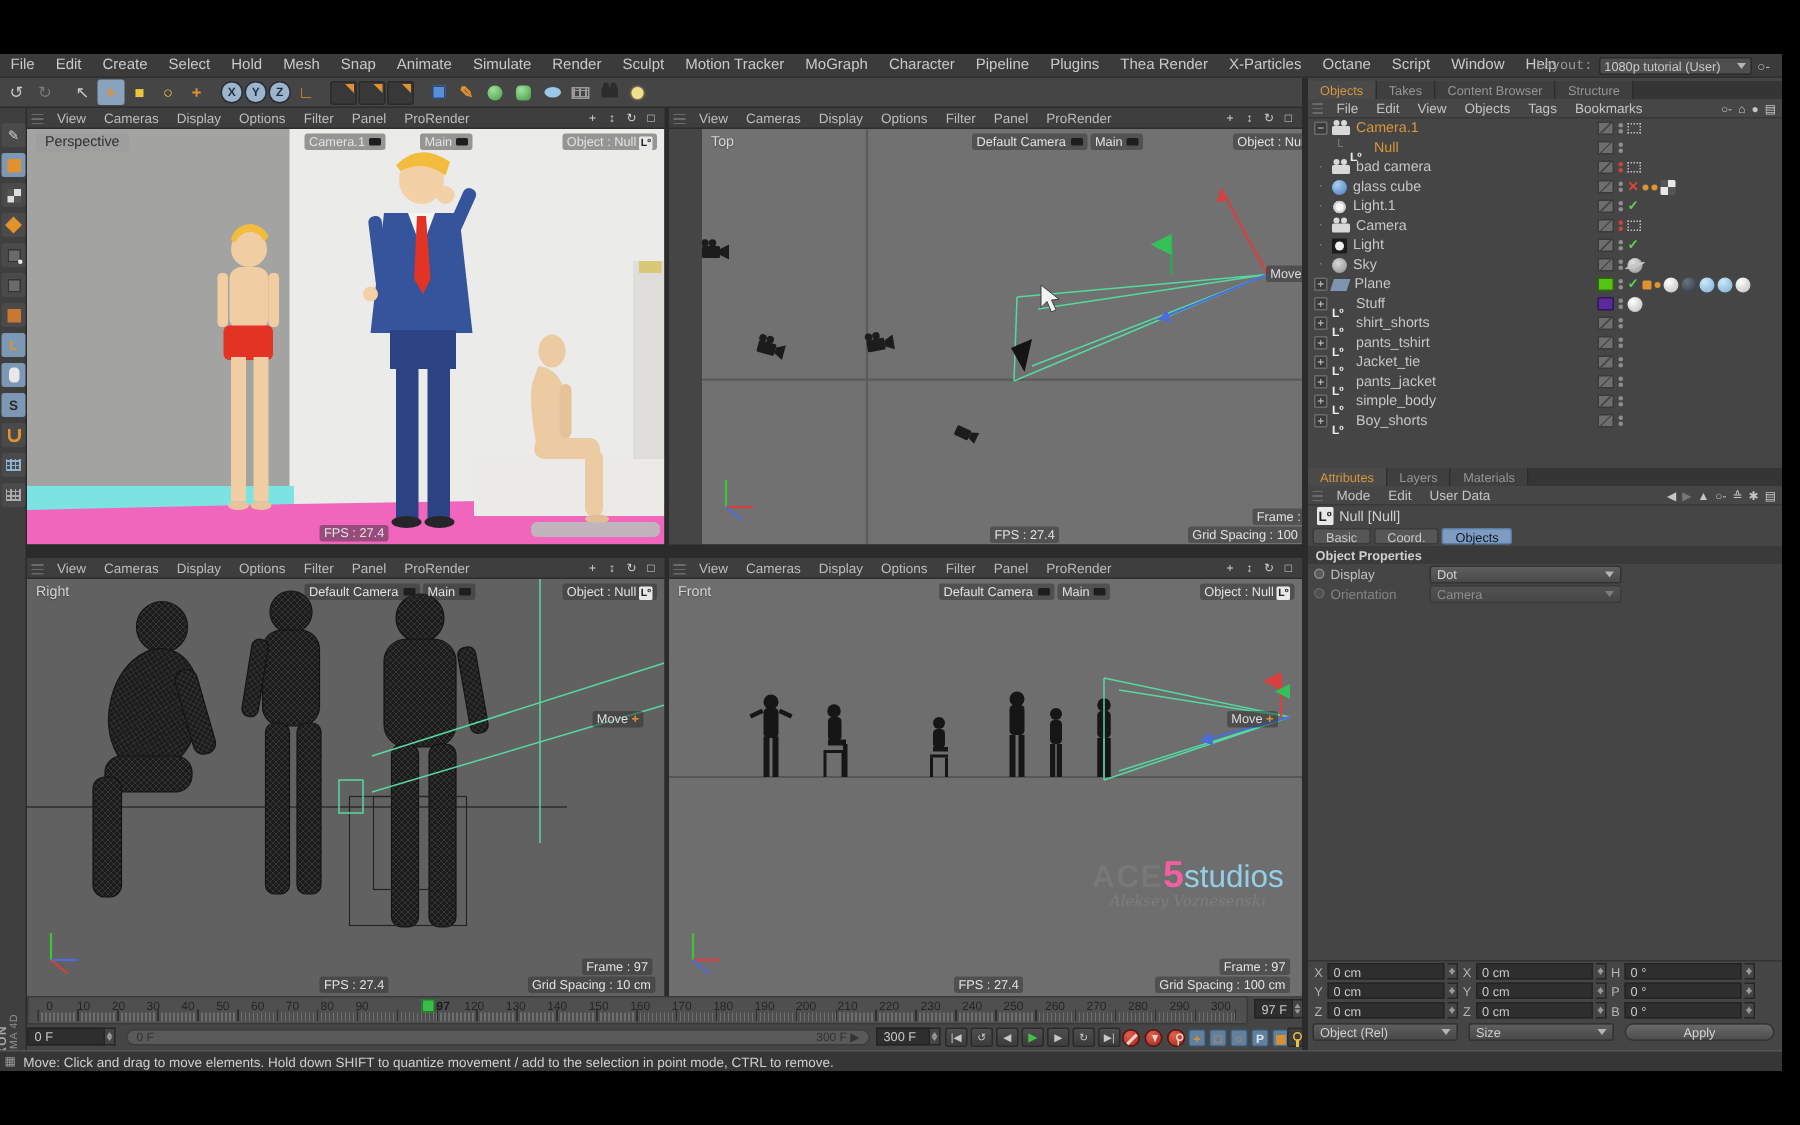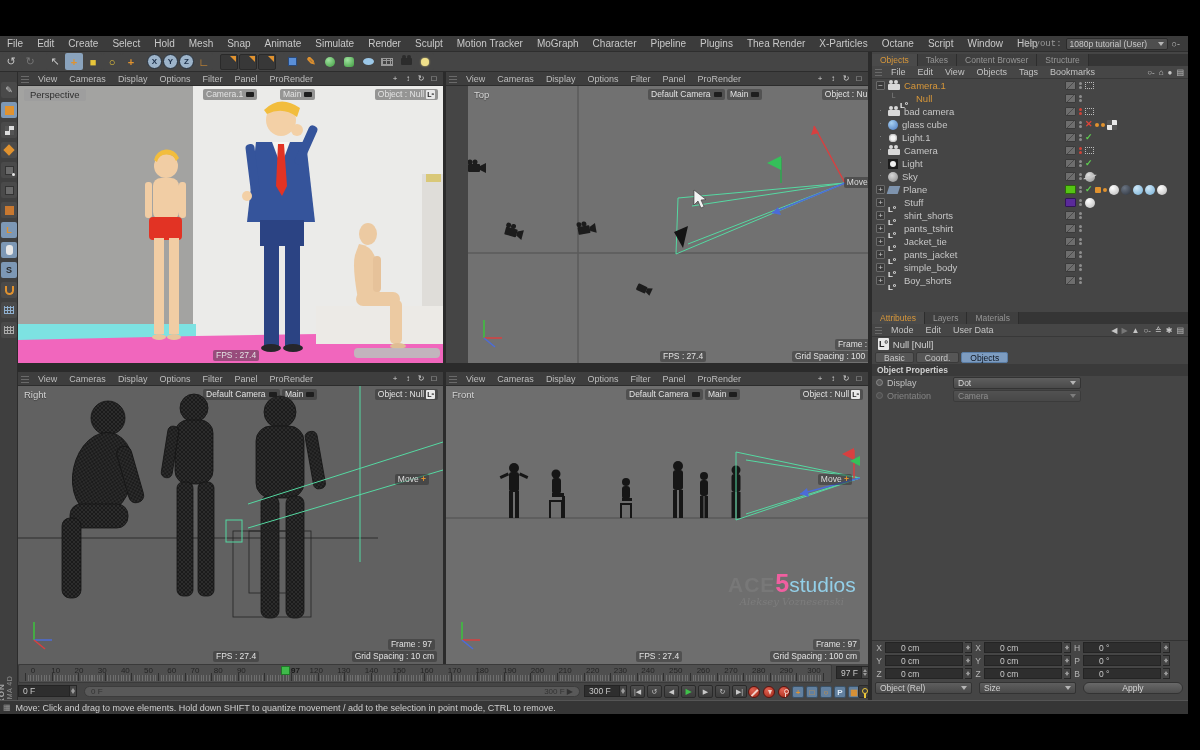--- a/index.html
+++ b/index.html
@@ -144,21 +144,21 @@
   .stepper { width:7px; height:12px; background:#454545; border:1px solid #262626; border-left:none; position:relative; }
   .stepper::before { content:""; position:absolute; left:1px; top:2px; border-left:2.5px solid transparent; border-right:2.5px solid transparent; border-bottom:3px solid #9a9a9a; }
   .stepper::after { content:""; position:absolute; left:1px; bottom:2px; border-left:2.5px solid transparent; border-right:2.5px solid transparent; border-top:3px solid #9a9a9a; }
 
   
   #coords { position:absolute; left:0px; top:586px; width:316px; height:74px; background:#454545; border-top:1px solid #333; }
   .chead { display:flex; height:13px; align-items:center; }
   .chead span { font-size:9px; color:#c8c8c8; }
   .crow { display:flex; align-items:center; height:13px; gap:2px; padding-left:3px; }
   .cl { font-size:8.5px; color:#b5b5b5; width:8px; text-align:center; }
-  .cfield { width:78px; background:#2e2e2e; border:1px solid #242424; font-size:8.5px; color:#c9c9c9; padding:0 15px; height:11px; display:flex; align-items:center; }
+  .cfield { width:78px; background:#2e2e2e; border:1px solid #242424; font-size:8.5px; color:#c9c9c9; padding:0 3px; height:11px; display:flex; align-items:center; }
   .cbot { display:flex; gap:7px; padding-left:3px; margin-top:2px; }
   .cdd { width:97px; height:12px; background:linear-gradient(#5e5e5e,#494949); border:1px solid #333; border-radius:2px; font-size:8.5px; color:#d0d0d0; display:flex; justify-content:space-between; align-items:center; padding:0 4px; }
   .capply { width:100px; height:12px; background:linear-gradient(#686868,#4e4e4e); border:1px solid #333; border-radius:6px; font-size:8.5px; color:#d8d8d8; text-align:center; line-height:11px; }
 
   
   #ruler { position:absolute; left:18px; top:628px; width:814px; height:19px; background:#4f4f4f; border:1px solid #3a3a3a; border-radius:2px; }
   #ticknums { display:flex; justify-content:space-between; padding:0 10px; height:10px; align-items:center; }
   #ticknums span { font-size:8px; color:#252525; min-width:8px; text-align:center; }
   #tickmarks { position:absolute; left:6px; right:6px; top:10px; height:6px;
      background:repeating-linear-gradient(90deg, #6e6e6e 0 1px, transparent 1px 2.66px); }

